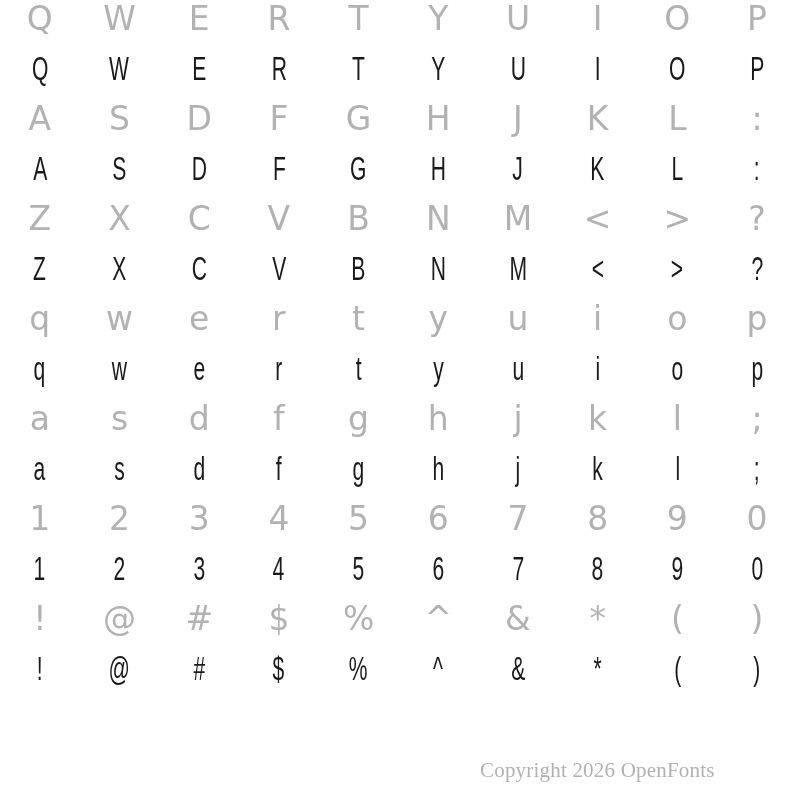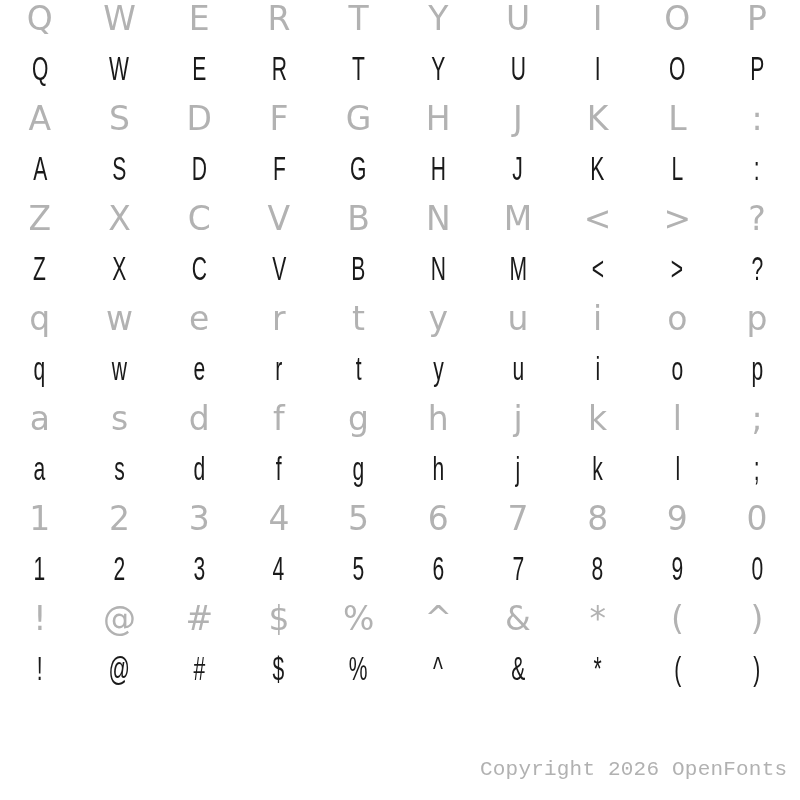--- a/index.html
+++ b/index.html
@@ -51,21 +51,21 @@
     font-weight: 400;
   }
   .row.preview .glyph {
     transform: scaleX(0.62);
     transform-origin: 50% 50%;
   }
   .copyright {
     position: absolute;
     left: 480px;
     top: 758px;
-    font-family: Liberation Mono, monospace;
+    font-family: Liberation Serif, serif;
     font-size: 21px;
     letter-spacing: 0.2px;
     color: var(--copy-color, #b1b1b1);
     white-space: pre;
   }
 </style>
 </head>
 <body>
 
 <div class="sheet">

